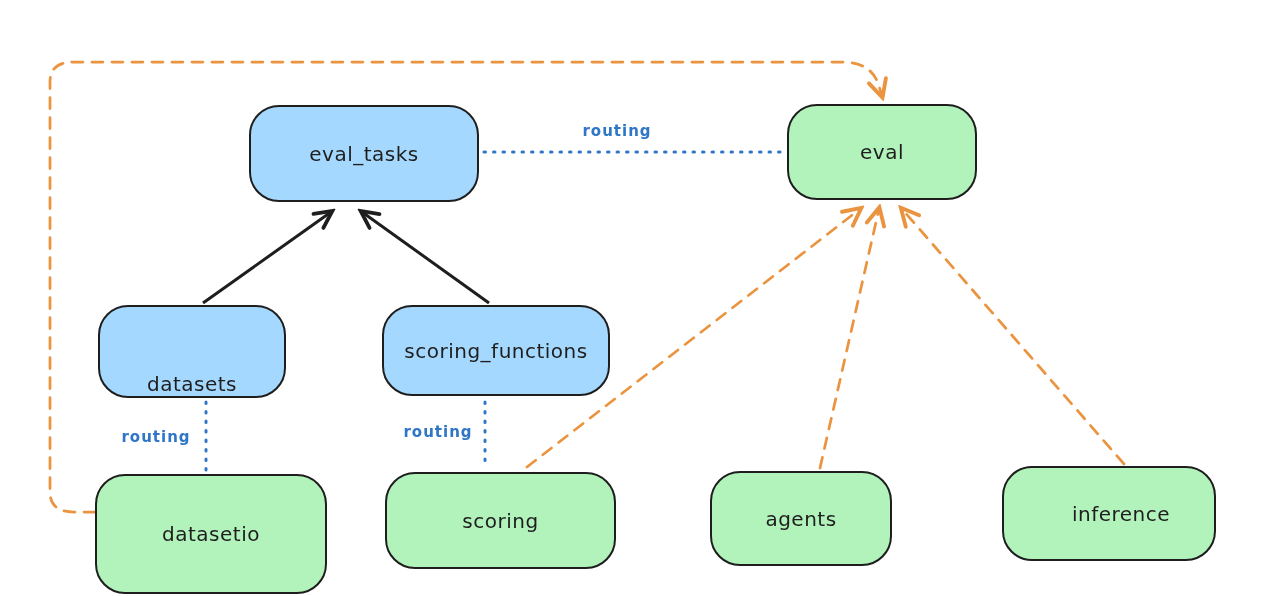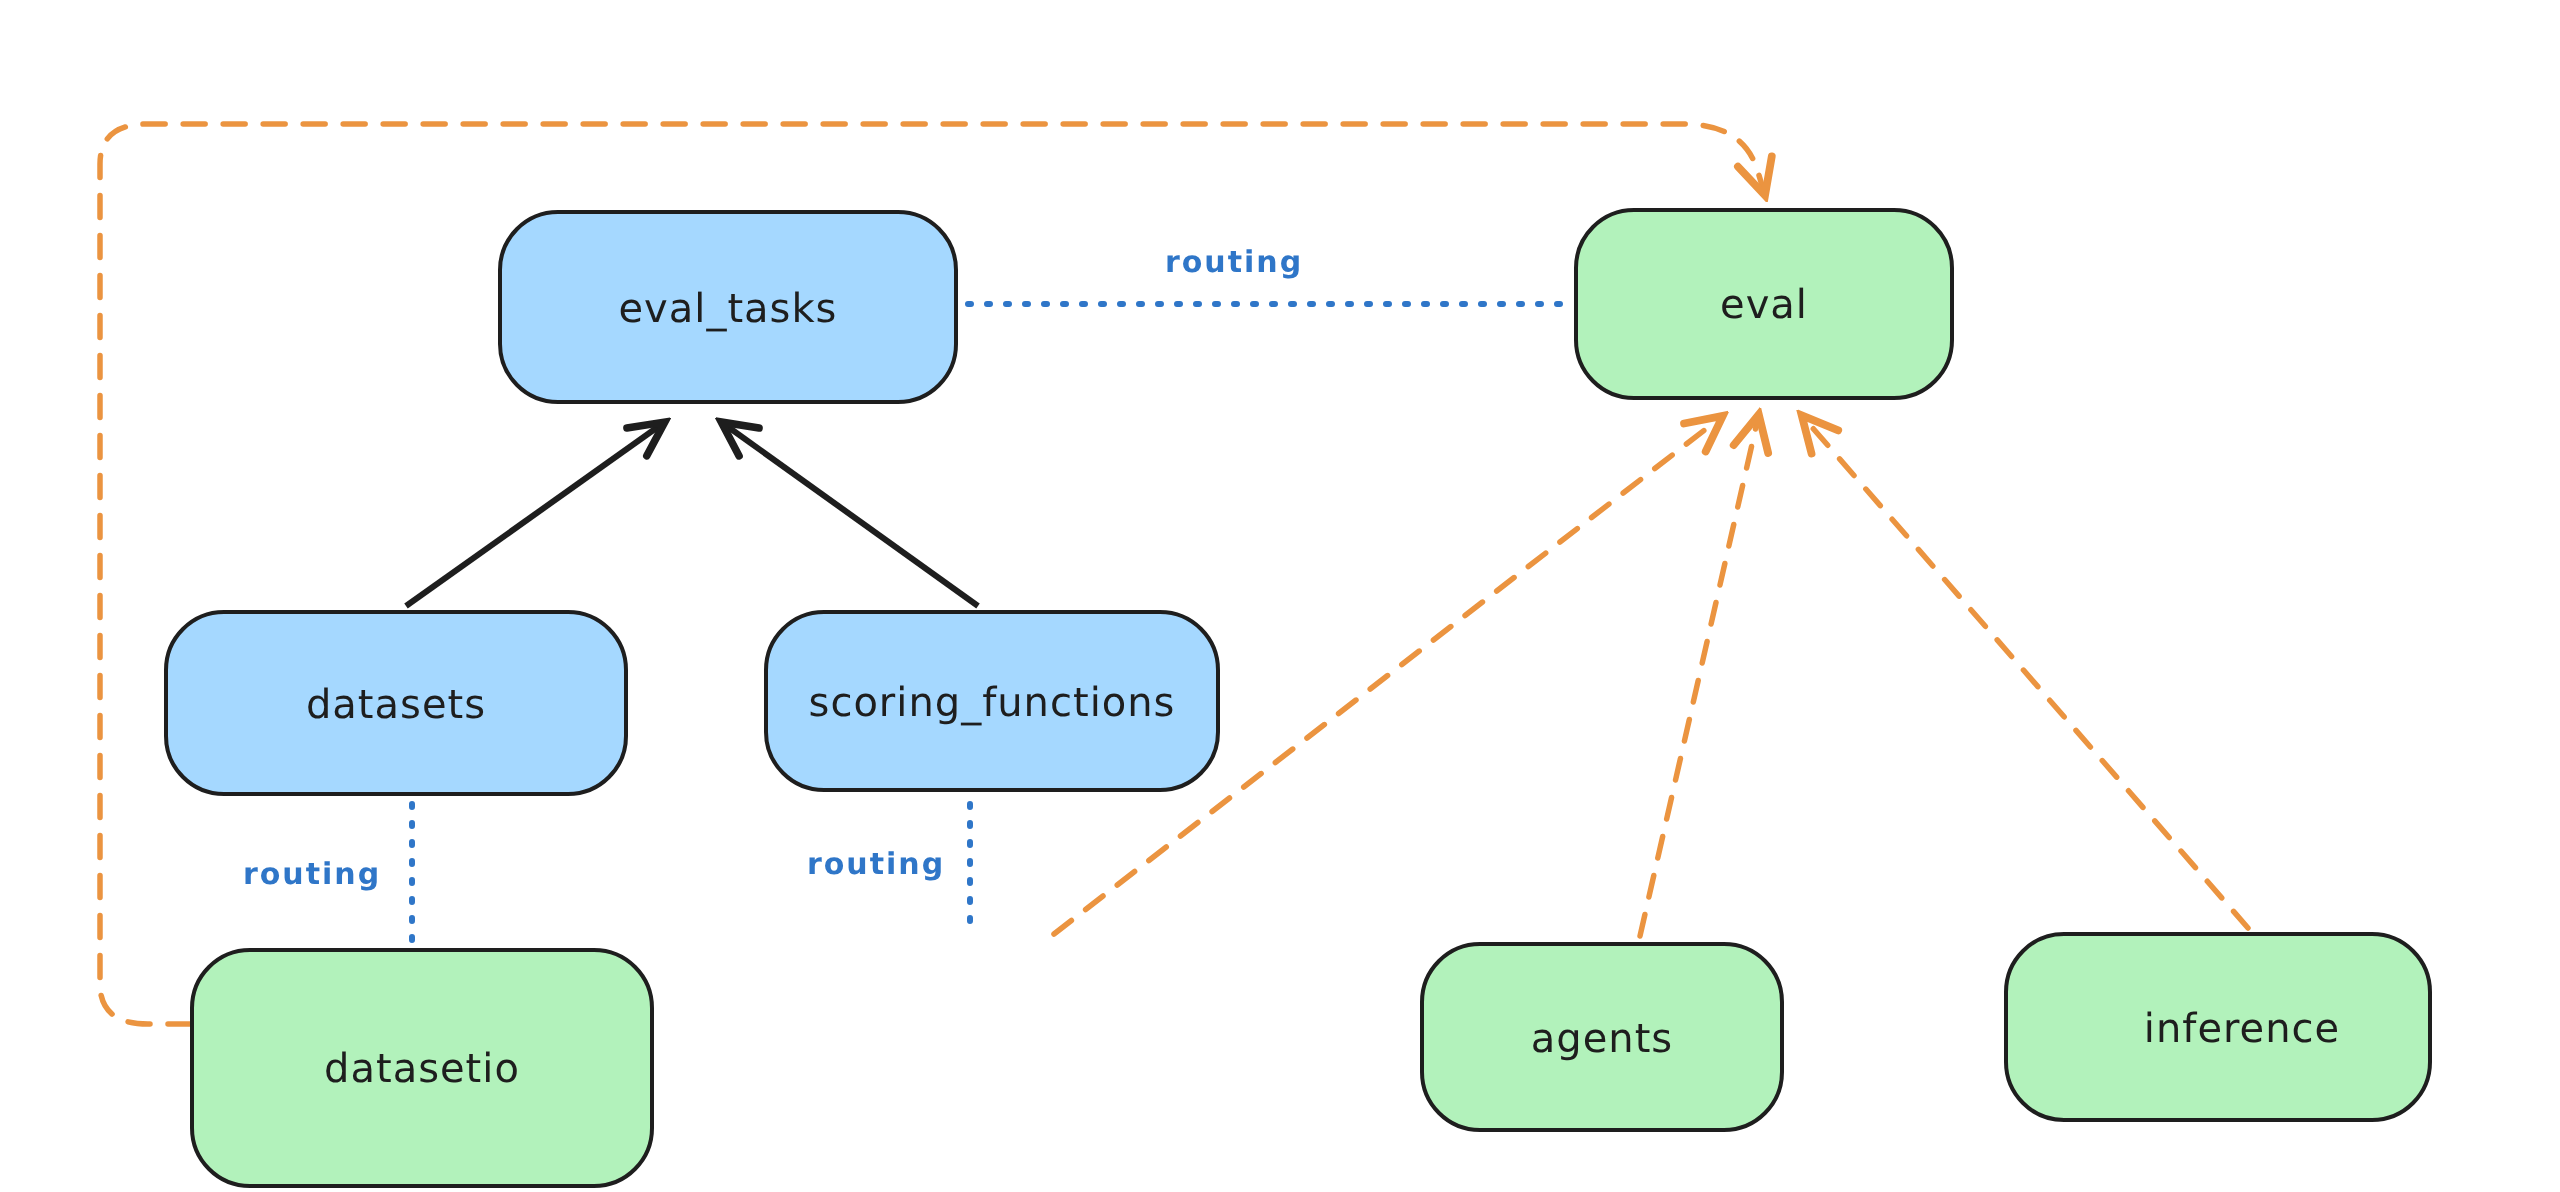--- a/index.html
+++ b/index.html
@@ -93,32 +93,35 @@
 
     <path class="edge-dependency" d="M 95 512 L 74 512 Q 50 512 50 492 L 50 82 Q 50 62 74 62 L 842 62 Q 872 62 879 86 L 882 96" marker-end="url(#arrow-orange)"></path>
     <path class="edge-dependency" d="M 527 467 L 860 209" marker-end="url(#arrow-orange)"></path>
     <path class="edge-dependency" d="M 820 468 L 879 209" marker-end="url(#arrow-orange)"></path>
     <path class="edge-dependency" d="M 1124 464 L 902 209" marker-end="url(#arrow-orange)"></path>
   </svg>
 
   <div class="node api" style="left:232px; top:105px; width:230px; height:97px;margin-left:17px;">
     <span>eval_tasks</span>
   </div>
-  <div class="node api" style="left:82px; top:305px; width:232px; height:93px;">
+  <div class="node api" style="left:98px; top:305px; width:188px; height:93px;align-items:flex-end;">
     <span>datasets</span>
   </div>
   <div class="node api" style="left:382px; top:305px; width:228px; height:91px;">
     <span>scoring_functions</span>
   </div>
 
   <div class="node provider" style="left:787px; top:104px; width:190px; height:96px;">
     <span>eval</span>
   </div>
   <div class="node provider" style="left:95px; top:474px; width:232px; height:120px;">
     <span>datasetio</span>
+  </div>
+  <div class="node provider" style="left:385px; top:472px; width:231px; height:97px;">
+    <span>scoring</span>
   </div>
   <div class="node provider" style="left:710px; top:471px; width:182px; height:95px;">
     <span>agents</span>
   </div>
   <div class="node provider" style="left:1002px; top:466px; width:214px; height:95px;padding-left:24px;">
     <span>inference</span>
   </div>
 
   <div class="edge-label" style="left:617px; top:131px;">routing</div>
   <div class="edge-label" style="left:156px; top:437px;">routing</div>

